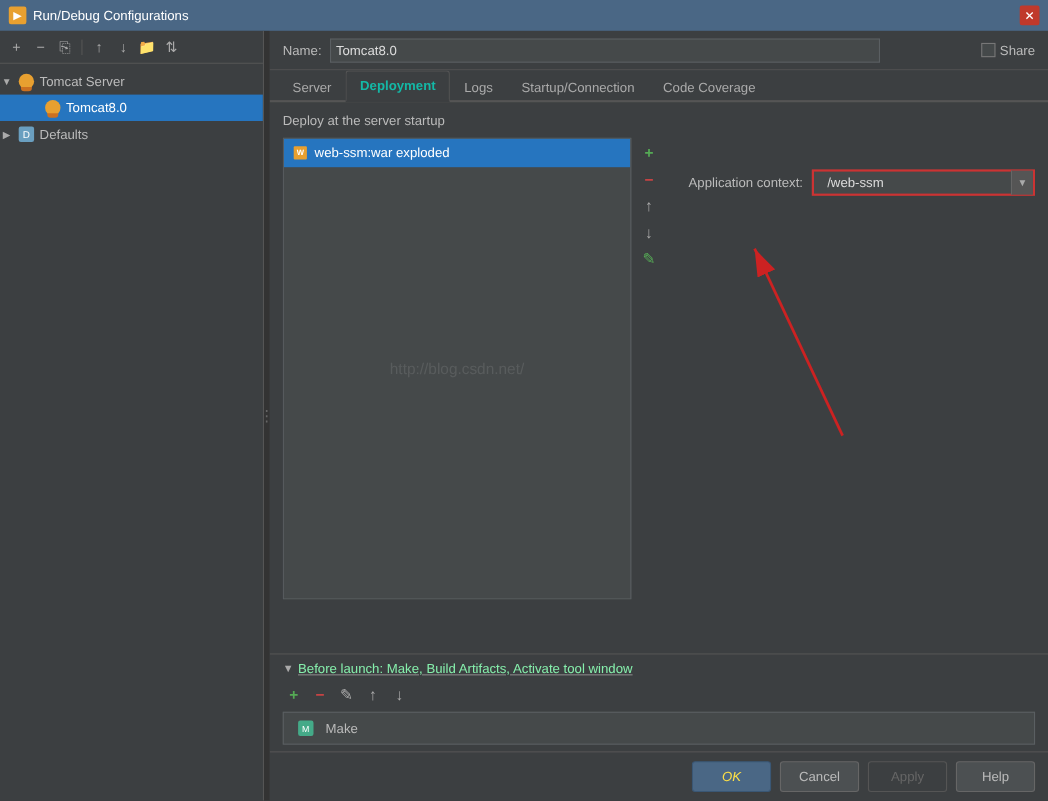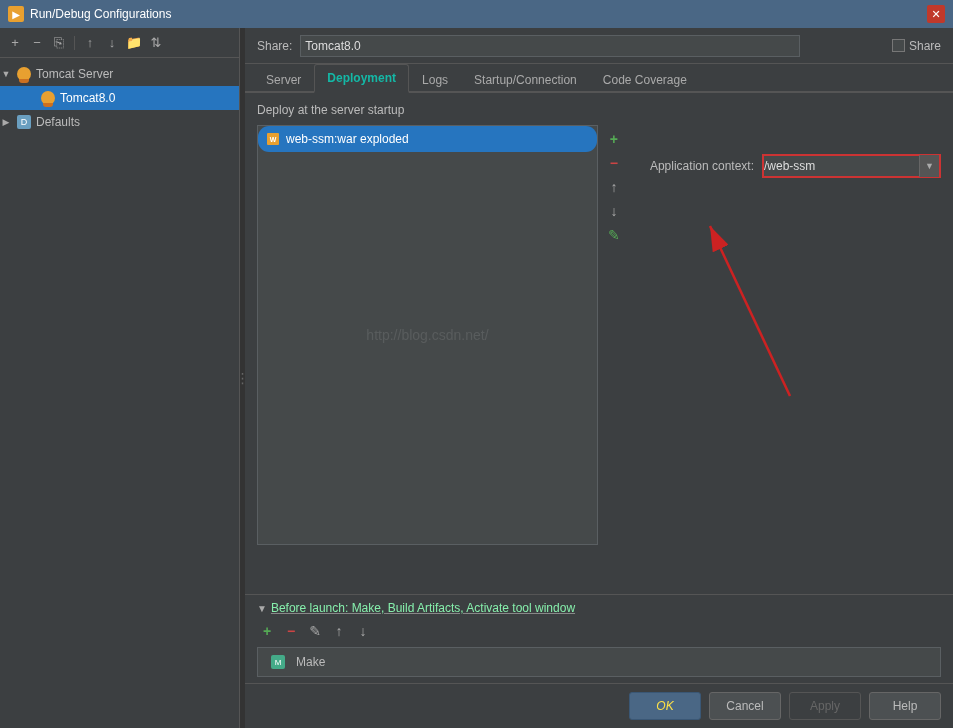--- a/index.html
+++ b/index.html
@@ -315,21 +315,20 @@
       position: relative;
     }
 
     .deploy-item {
       display: flex;
       align-items: center;
       padding: 4px 8px;
       gap: 6px;
       cursor: pointer;
       height: 26px;
-      border-radius: 11px;
     }
 
     .deploy-item.selected {
       background: #2675bf;
       color: #fff;
     }
 
     .deploy-item-icon {
       width: 14px;
       height: 14px;
@@ -411,21 +410,21 @@
       height: 24px;
       min-width: 140px;
     }
 
     .app-context-input {
       flex: 1;
       background: transparent;
       border: none;
       color: #dddddd;
       font-size: 12px;
-      padding: 0 0;
+      padding: 0 12px;
       outline: none;
     }
 
     .app-context-arrow {
       width: 20px;
       height: 22px;
       background: #555;
       display: flex;
       align-items: center;
       justify-content: center;
@@ -611,21 +610,21 @@
           <span class="tree-label">Defaults</span>
         </div>
       </div>
     </div>
 
     <div class="resize-handle"></div>
 
     <div class="right-panel">
 
       <div class="name-row">
-        <span class="name-label">Share:</span>
+        <span class="name-label">Name:</span>
         <input class="name-input" type="text" value="Tomcat8.0" style="">
         <div class="share-row">
           <div class="share-checkbox"></div>
           <span class="name-label">Share</span>
         </div>
       </div>
 
       <div class="tabs-bar">
         <div class="tab">Server</div>
         <div class="tab active">Deployment</div>

